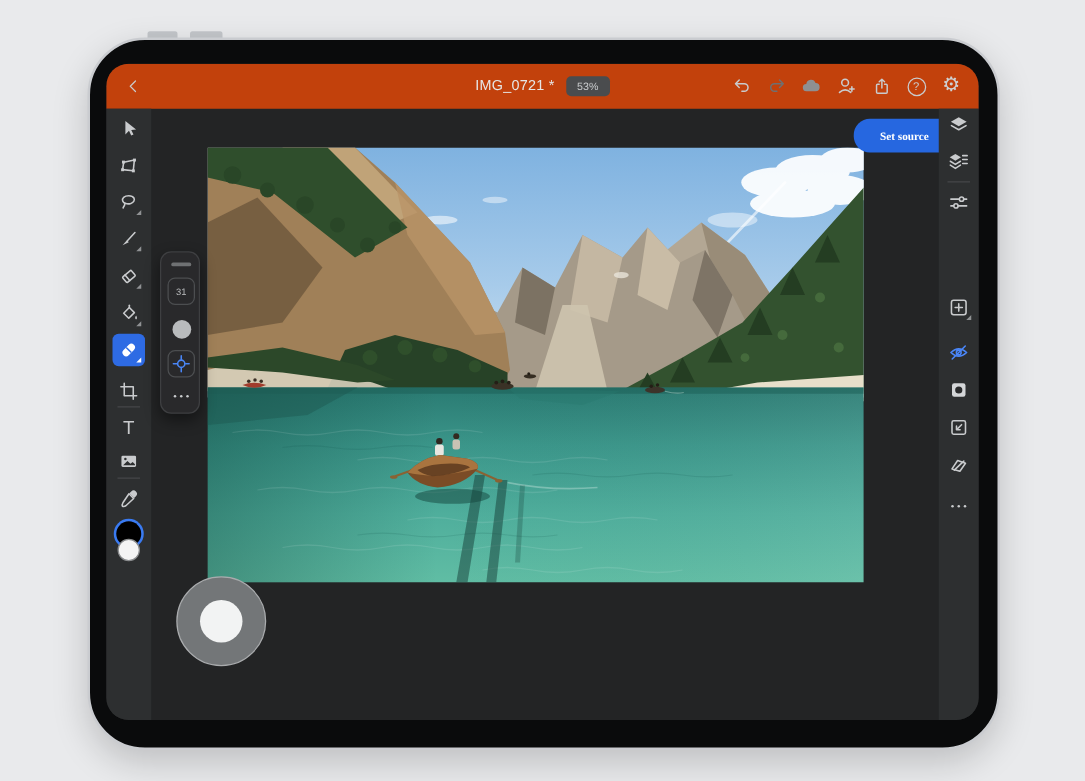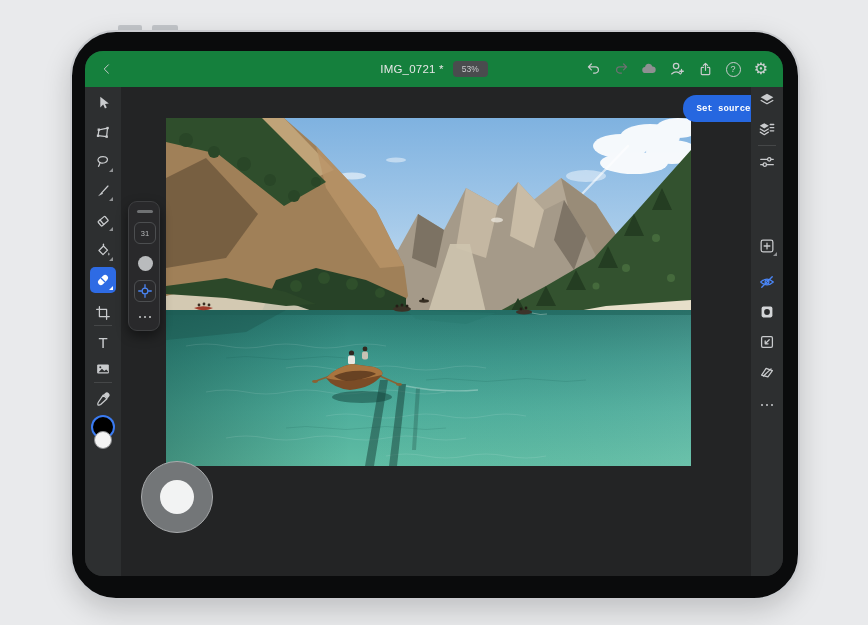--- a/index.html
+++ b/index.html
@@ -11,21 +11,21 @@
   .vol { position:absolute; top:25px; height:7px; background:#c3c6ca; border-radius:2px 2px 0 0; }
   .vol1 { left:118px; width:24px; }
   .vol2 { left:152px; width:26px; }
   .tablet { position:absolute; left:70px; top:30px; width:730px; height:570px;
             background:#0a0b0c; border-radius:46px; border:2px solid #caccd0;
             box-shadow:0 10px 28px rgba(0,0,0,.18); }
   .screen { position:absolute; left:13px; top:19px; width:698px; height:525px;
             background:#232425; border-radius:18px; overflow:hidden; }
 
   
-  .topbar { position:absolute; left:0; top:0; width:698px; height:36px; background:#15803d; }
+  .topbar { position:absolute; left:0; top:0; width:698px; height:36px; background:#c2410c; }
   .back { position:absolute; left:12px; top:8px; width:20px; height:20px; background:none; border:none; display:flex; align-items:center; justify-content:center; cursor:pointer; }
   .title-group { position:absolute; left:0; right:0; top:0; height:36px; display:flex; align-items:center; justify-content:center; gap:9px; pointer-events:none; }
   .doc-title { color:#e6e6e6; font-size:11.5px; letter-spacing:.2px; }
   .zoom-badge { background:#4a4c4e; color:#c9cbcd; font-size:8.5px; padding:3px 9px; border-radius:4px; pointer-events:auto; }
   .tb-actions { position:absolute; right:12px; top:0; height:36px; display:flex; align-items:center; gap:8px; }
   .abtn { width:20px; height:20px; background:none; border:none; display:flex; align-items:center; justify-content:center; cursor:pointer; padding:0; }
   .gear-glyph { color:#cfd1d3; font-size:16px; line-height:1; }
   .help-ring { width:15px; height:15px; border:1.4px solid #c9cbcd; border-radius:50%; color:#c9cbcd; font-size:9px; display:flex; align-items:center; justify-content:center; }
 
   
@@ -42,21 +42,21 @@
   .tri.w { border-bottom-color:#ffffff; }
   .tdiv { position:absolute; left:9px; width:18px; height:1px; background:#454748; }
   .type-glyph { color:#c9cbcd; font-size:15px; font-weight:500; }
   .chip-black { position:absolute; left:8px; top:330px; width:20px; height:20px; border-radius:50%; background:#000; box-shadow:0 0 0 2px #3a7bf2; }
   .chip-white { position:absolute; left:9px; top:344px; width:18px; height:18px; border-radius:50%; background:#f4f4f4; border:1px solid #8a8c8e; }
 
   
   .canvas { position:absolute; left:36px; top:36px; width:630px; height:489px; background:#232425; }
   .photo { position:absolute; left:45px; top:31px; width:525px; height:348px; display:block; }
   .set-source { position:absolute; left:562px; top:8px; width:81px; height:27px; background:#2667e0; color:#fff;
-                font-size:9px; font-weight:600; font-family:Liberation Mono, monospace; border:none; border-radius:13px; cursor:pointer; }
+                font-size:9px; font-weight:600; font-family:Liberation Serif, serif; border:none; border-radius:13px; cursor:pointer; }
   .touch-shortcut { position:absolute; left:20px; top:374px; width:72px; height:72px; border-radius:50%;
                     background:#737678; border:1px solid #a9abad; display:flex; align-items:center; justify-content:center; cursor:pointer; }
   .ts-inner { width:34px; height:34px; border-radius:50%; background:#f2f3f3; }
 
   
   .panel { position:absolute; left:43px; top:150px; width:32px; height:130px; background:#29292b;
            border:1px solid #3e3f41; border-radius:9px; box-shadow:0 5px 12px rgba(0,0,0,.45); }
   .handle { position:absolute; left:8px; top:8px; width:16px; height:3px; border-radius:2px; background:#6f7173; }
   .pbtn { position:absolute; left:5px; width:22px; height:22px; border-radius:6px; background:none; border:1px solid #4c4e50;
           display:flex; align-items:center; justify-content:center; cursor:pointer; padding:0; }

